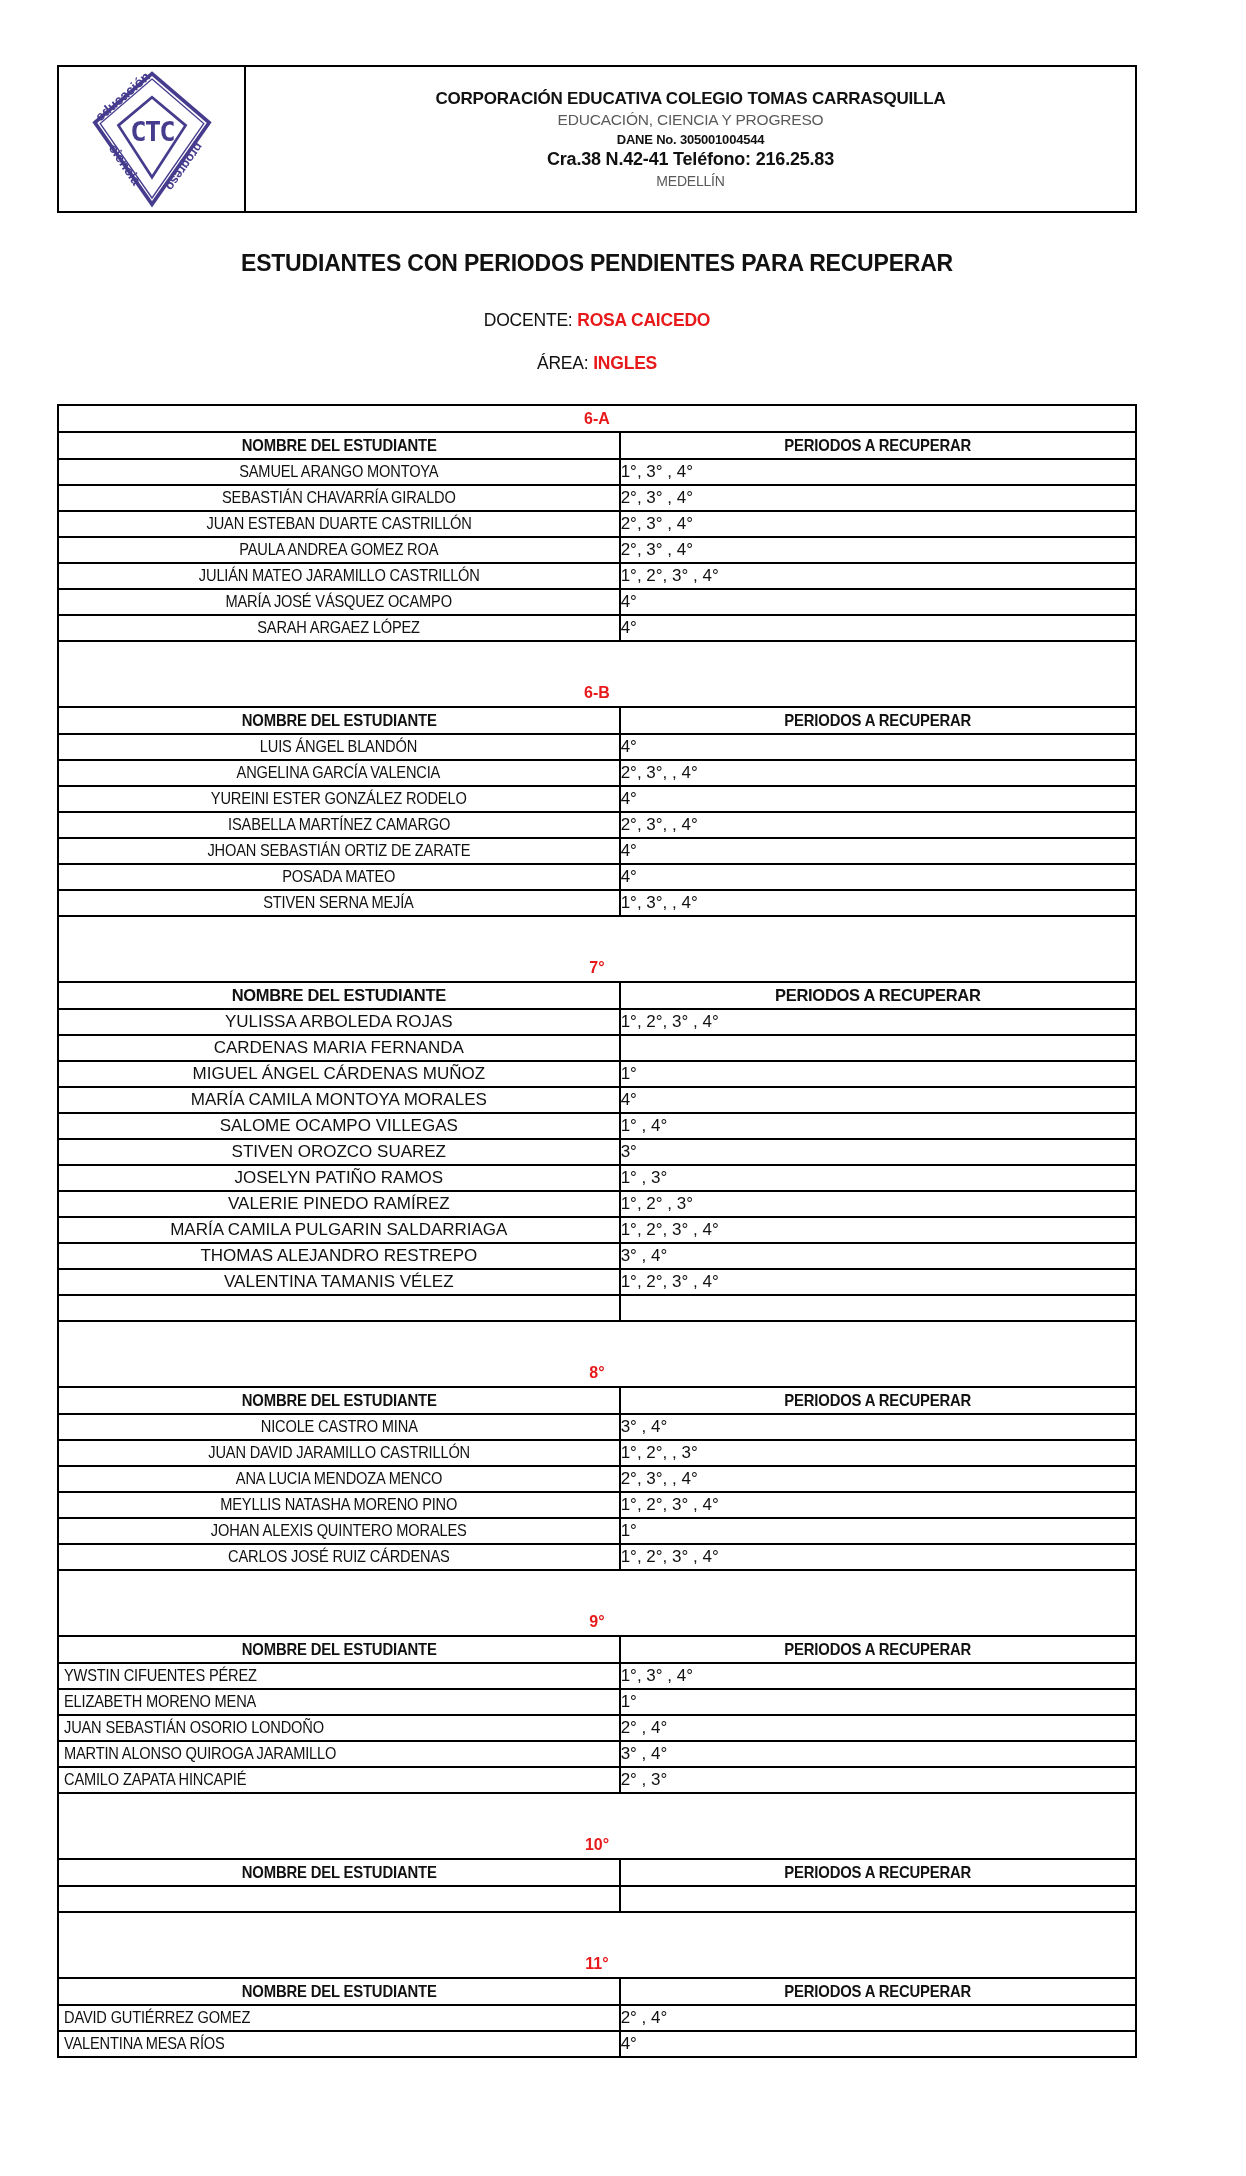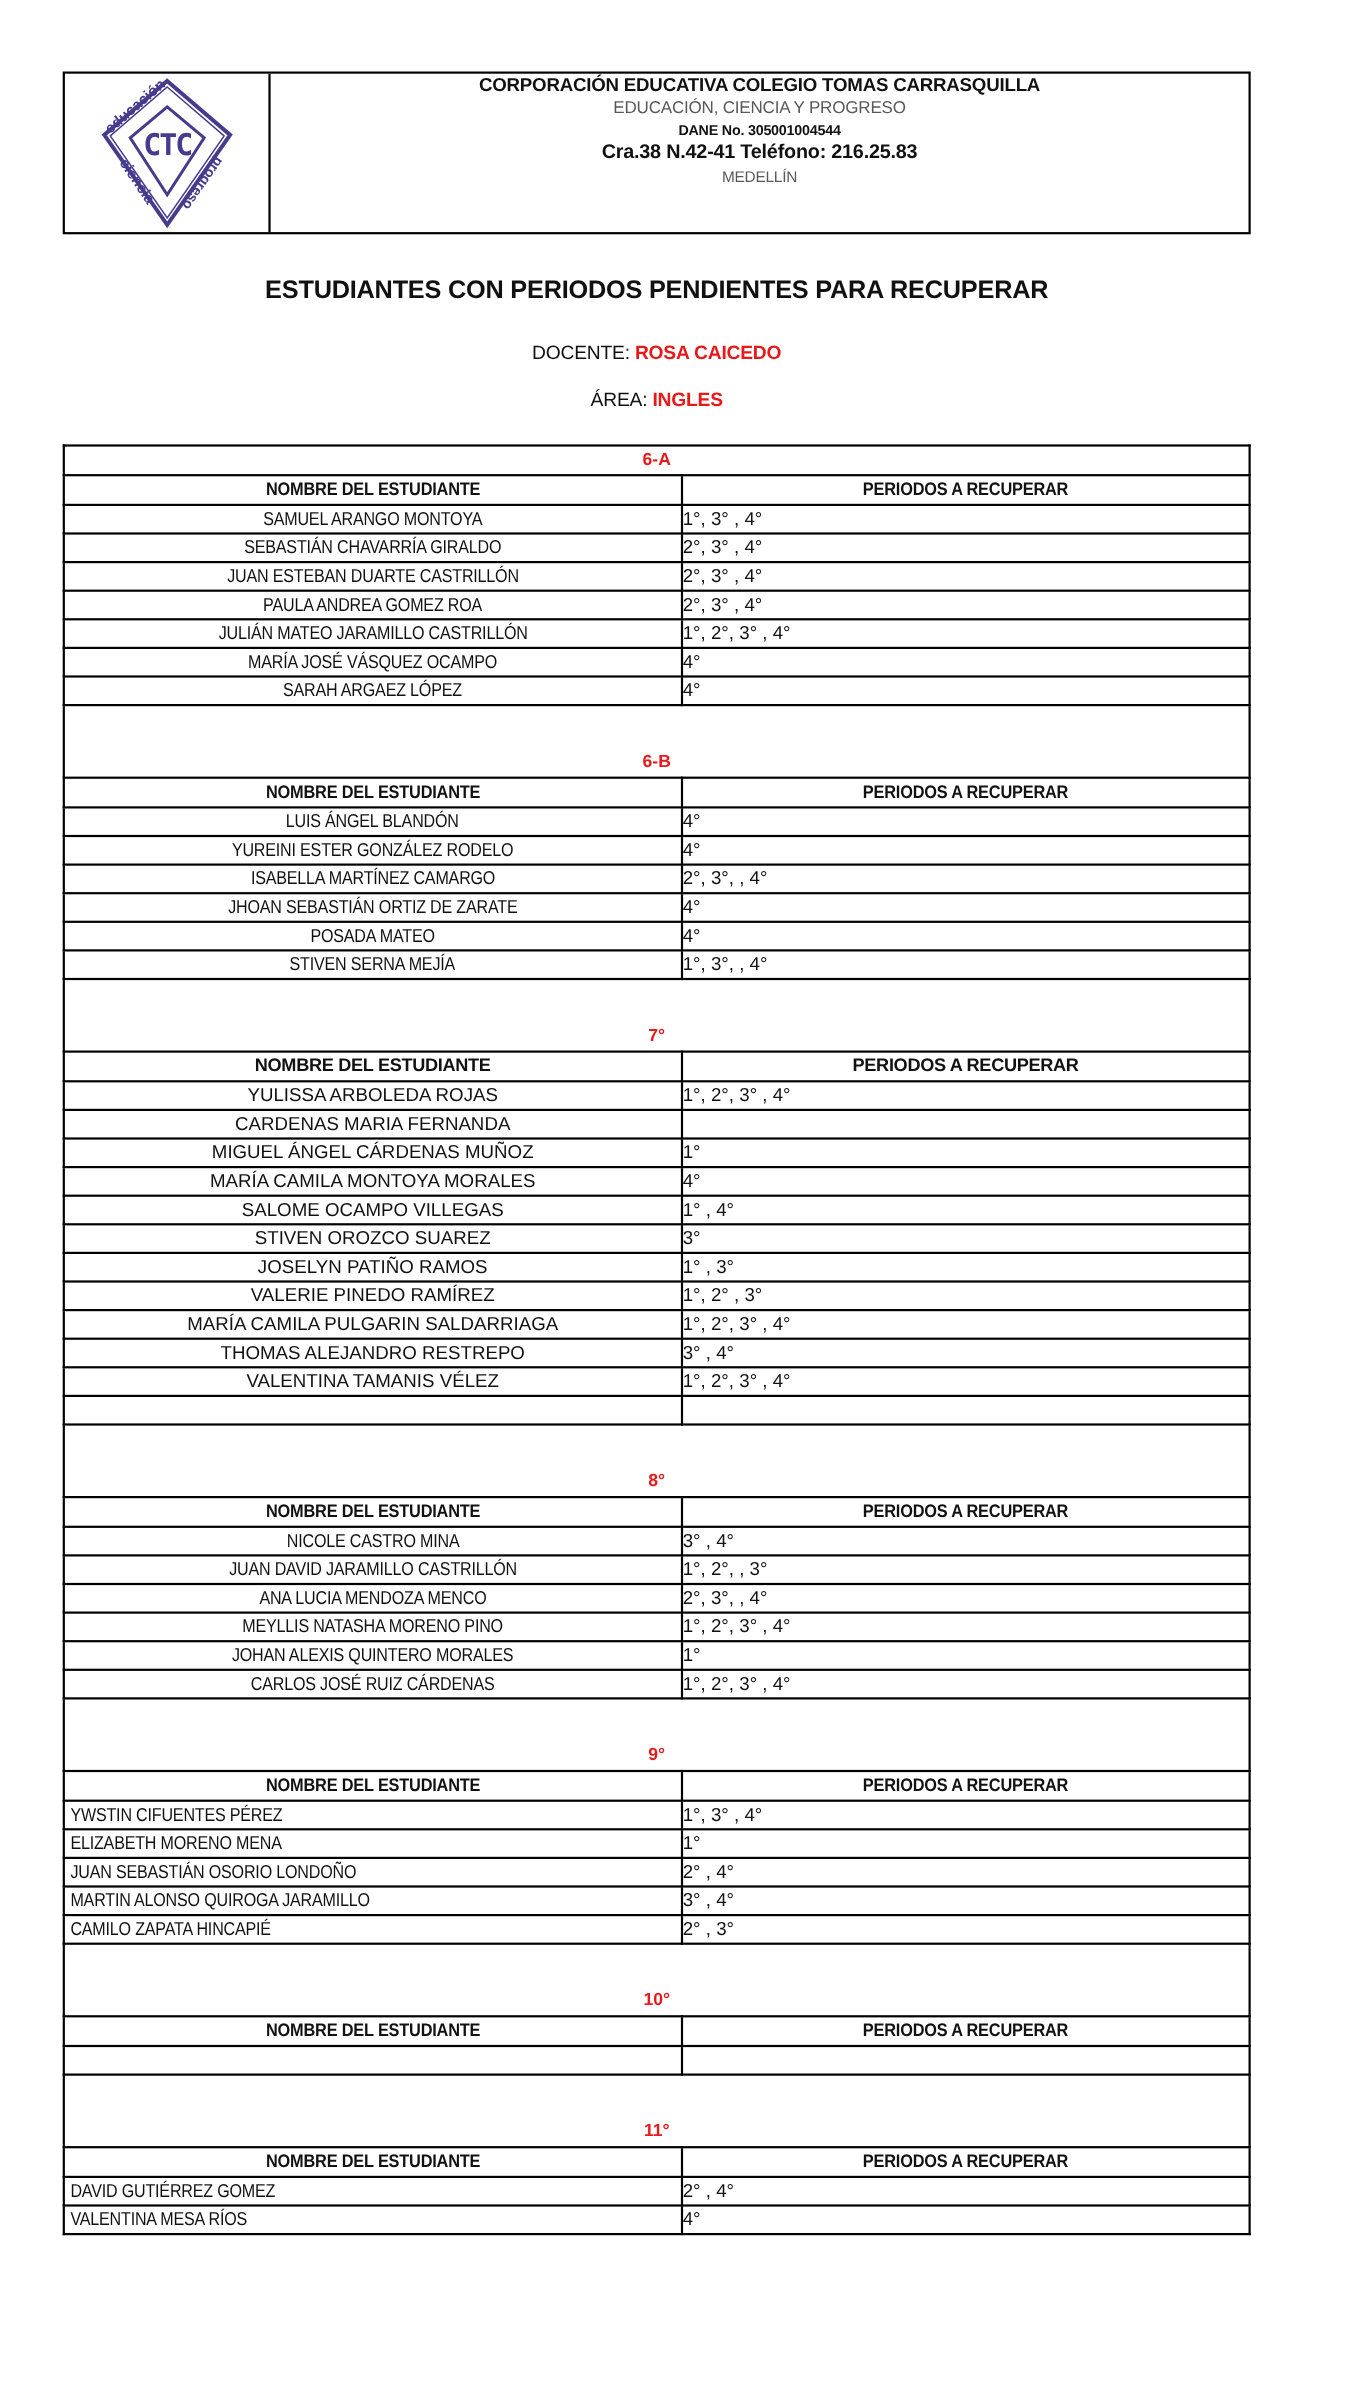--- a/index.html
+++ b/index.html
@@ -18,21 +18,21 @@
     display:flex;
   }
   .logo-cell{
     box-sizing:border-box;
     width:187px;flex:0 0 187px;
     border-right:2px solid #000;
     display:flex;align-items:center;justify-content:center;
   }
   .header-text{
     flex:1;display:flex;flex-direction:column;
-    align-items:center;
+    align-items:center;justify-content:center;
     text-align:center;line-height:1.32;
   }
   .school-name{font-weight:bold;font-size:17px;letter-spacing:-0.2px;}
   .school-motto{color:#595959;font-size:15.5px;letter-spacing:-0.2px;}
   .school-dane{font-size:13px;font-weight:bold;letter-spacing:-0.2px;}
   .school-address{font-size:18px;font-weight:bold;letter-spacing:-0.2px;}
   .school-city{color:#595959;font-size:14px;letter-spacing:-0.2px;}
 
   
   .doc-title{
@@ -170,20 +170,24 @@
       </tr>
       <tr class="header-row">
         <th><span class="narrow-txt">NOMBRE DEL ESTUDIANTE</span></th>
         <th><span class="narrow-txt">PERIODOS A RECUPERAR</span></th>
       </tr>
       <tr class="data-row">
         <td class="name-cell center"><span class="narrow-txt">LUIS ÁNGEL BLANDÓN</span></td>
         <td class="period-cell">4°</td>
       </tr>
       <tr class="data-row">
+        <td class="name-cell center"><span class="narrow-txt">ANGELINA GARCÍA VALENCIA</span></td>
+        <td class="period-cell">2°, 3°, , 4°</td>
+      </tr>
+      <tr class="data-row">
         <td class="name-cell center"><span class="narrow-txt">YUREINI ESTER GONZÁLEZ RODELO</span></td>
         <td class="period-cell">4°</td>
       </tr>
       <tr class="data-row">
         <td class="name-cell center"><span class="narrow-txt">ISABELLA MARTÍNEZ CAMARGO</span></td>
         <td class="period-cell">2°, 3°, , 4°</td>
       </tr>
       <tr class="data-row">
         <td class="name-cell center"><span class="narrow-txt">JHOAN SEBASTIÁN ORTIZ DE ZARATE</span></td>
         <td class="period-cell">4°</td>

